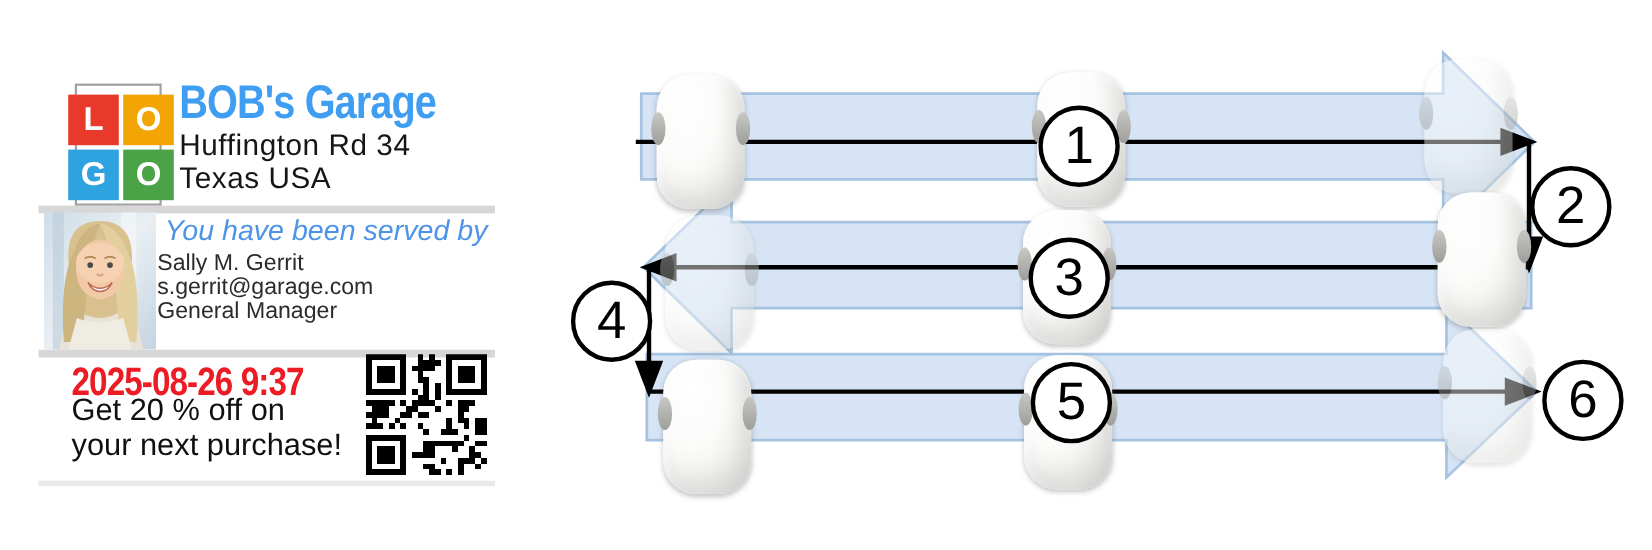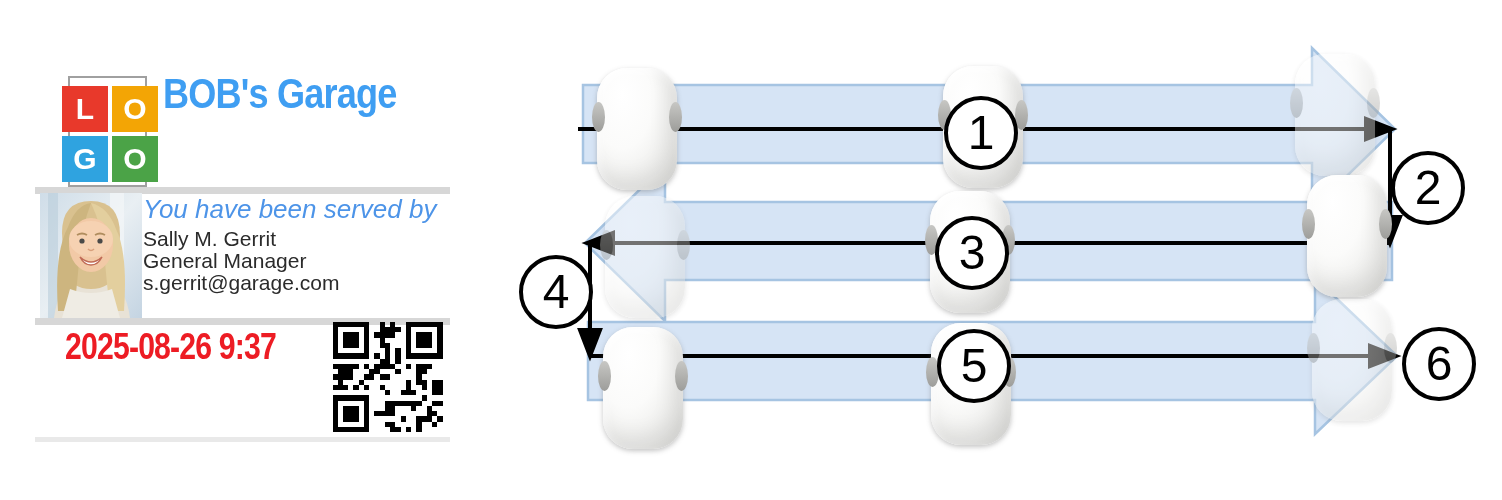--- a/index.html
+++ b/index.html
@@ -20,21 +20,21 @@
 
   .biz-name{left:128px;top:4px;font-size:43px;font-weight:bold;color:#3f9ef2;
             transform:scaleX(0.84);transform-origin:left top;white-space:nowrap;letter-spacing:-1px;}
   .biz-addr{left:128px;top:52px;font-size:27px;line-height:30px;color:#161616;letter-spacing:0.5px;}
 
   .divider{left:0;width:415px;height:7px;background:#d7d7d7;}
   .div1{top:122px;} .div2{top:253px;} .div3{top:372px;height:5px;background:#e9e9e9;}
 
   .photo{left:5px;top:128px;width:102px;height:125px;overflow:hidden;}
 
-  .served-by{left:108px;top:129px;width:307px;color:#4d94e8;
+  .served-by{left:108px;top:129px;width:307px;text-align:center;color:#4d94e8;
              font-size:26px;font-style:italic;white-space:nowrap;}
   .staff-block{left:108px;top:163px;width:307px;text-align:left;color:#2b2b2b;
                font-size:21px;line-height:22px;}
 
   .stamp-date{left:30px;top:261px;font-size:36px;font-weight:bold;color:#ed1c24;
               transform:scaleX(0.84);transform-origin:left top;white-space:nowrap;letter-spacing:-1px;}
   .promo{left:30px;top:292px;font-size:28px;line-height:32px;color:#101010;}
   .qr{left:297px;top:257px;width:111px;height:110px;}
 
   
@@ -70,20 +70,24 @@
           <span>O</span>
         </div>
       <div class="logo-sq sq-blue">
           <span>G</span>
         </div>
       <div class="logo-sq sq-green">
           <span>O</span>
         </div>
     </div>
     <div class="abs biz-name">BOB's Garage</div>
+    <div class="abs biz-addr">
+      <div>Huffington Rd 34</div>
+      <div>Texas USA</div>
+    </div>
 
     <div class="abs divider div1"></div>
 
     <div class="abs photo">
       <svg width="102" height="125" viewBox="0 0 102 125">
         <defs>
           <linearGradient id="pbg" x1="0" y1="0" x2="1" y2="1">
             <stop offset="0" stop-color="#cfdde8"></stop>
               <stop offset="0.5" stop-color="#e9eff3"></stop>
             <stop offset="1" stop-color="#c4d4e2"></stop>
@@ -103,27 +107,31 @@
         <path d="M37 42 Q42 39 47 42" stroke="#b08d5e" stroke-width="1.8" fill="none"></path>
         <path d="M55 42 Q60 39 65 42" stroke="#b08d5e" stroke-width="1.8" fill="none"></path>
         <path d="M48 56 Q51 59 54 56" stroke="#d8a07c" stroke-width="1.6" fill="none"></path>
         <path d="M40 64 Q51 74 62 64 Q58 72 51 72 Q44 72 40 64 Z" fill="#ffffff" stroke="#c06a55" stroke-width="1.4"></path>
         <path d="M30 96 Q51 104 72 96 L80 125 L22 125 Z" fill="#efece4"></path>
       </svg>
     </div>
     <div class="abs served-by">You have been served by</div>
     <div class="abs staff-block">
       <div>Sally M. Gerrit</div>
+      <div>s.gerrit@garage.com</div>
       <div>General Manager</div>
-      <div>s.gerrit@garage.com</div>
     </div>
 
     <div class="abs divider div2"></div>
 
     <div class="abs stamp-date">2025-08-26 9:37</div>
+    <div class="abs promo">
+      <div>Get 20 % off on</div>
+      <div>your next purchase!</div>
+    </div>
     <div class="abs qr">
       <svg id="qr-svg" width="111" height="110" viewBox="0 0 21 21" shape-rendering="crispEdges">
           <g fill="#000">
             <path d="M0 0h7v7h-7z M1 1v5h5v-5z" fill-rule="evenodd"></path>
             <rect x="2" y="2" width="3" height="3"></rect>
             <path d="M14 0h7v7h-7z M15 1v5h5v-5z" fill-rule="evenodd"></path>
             <rect x="16" y="2" width="3" height="3"></rect>
             <path d="M0 14h7v7h-7z M1 15v5h5v-5z" fill-rule="evenodd"></path>
             <rect x="2" y="16" width="3" height="3"></rect>
             <rect x="9" y="0" width="1" height="1"></rect>

